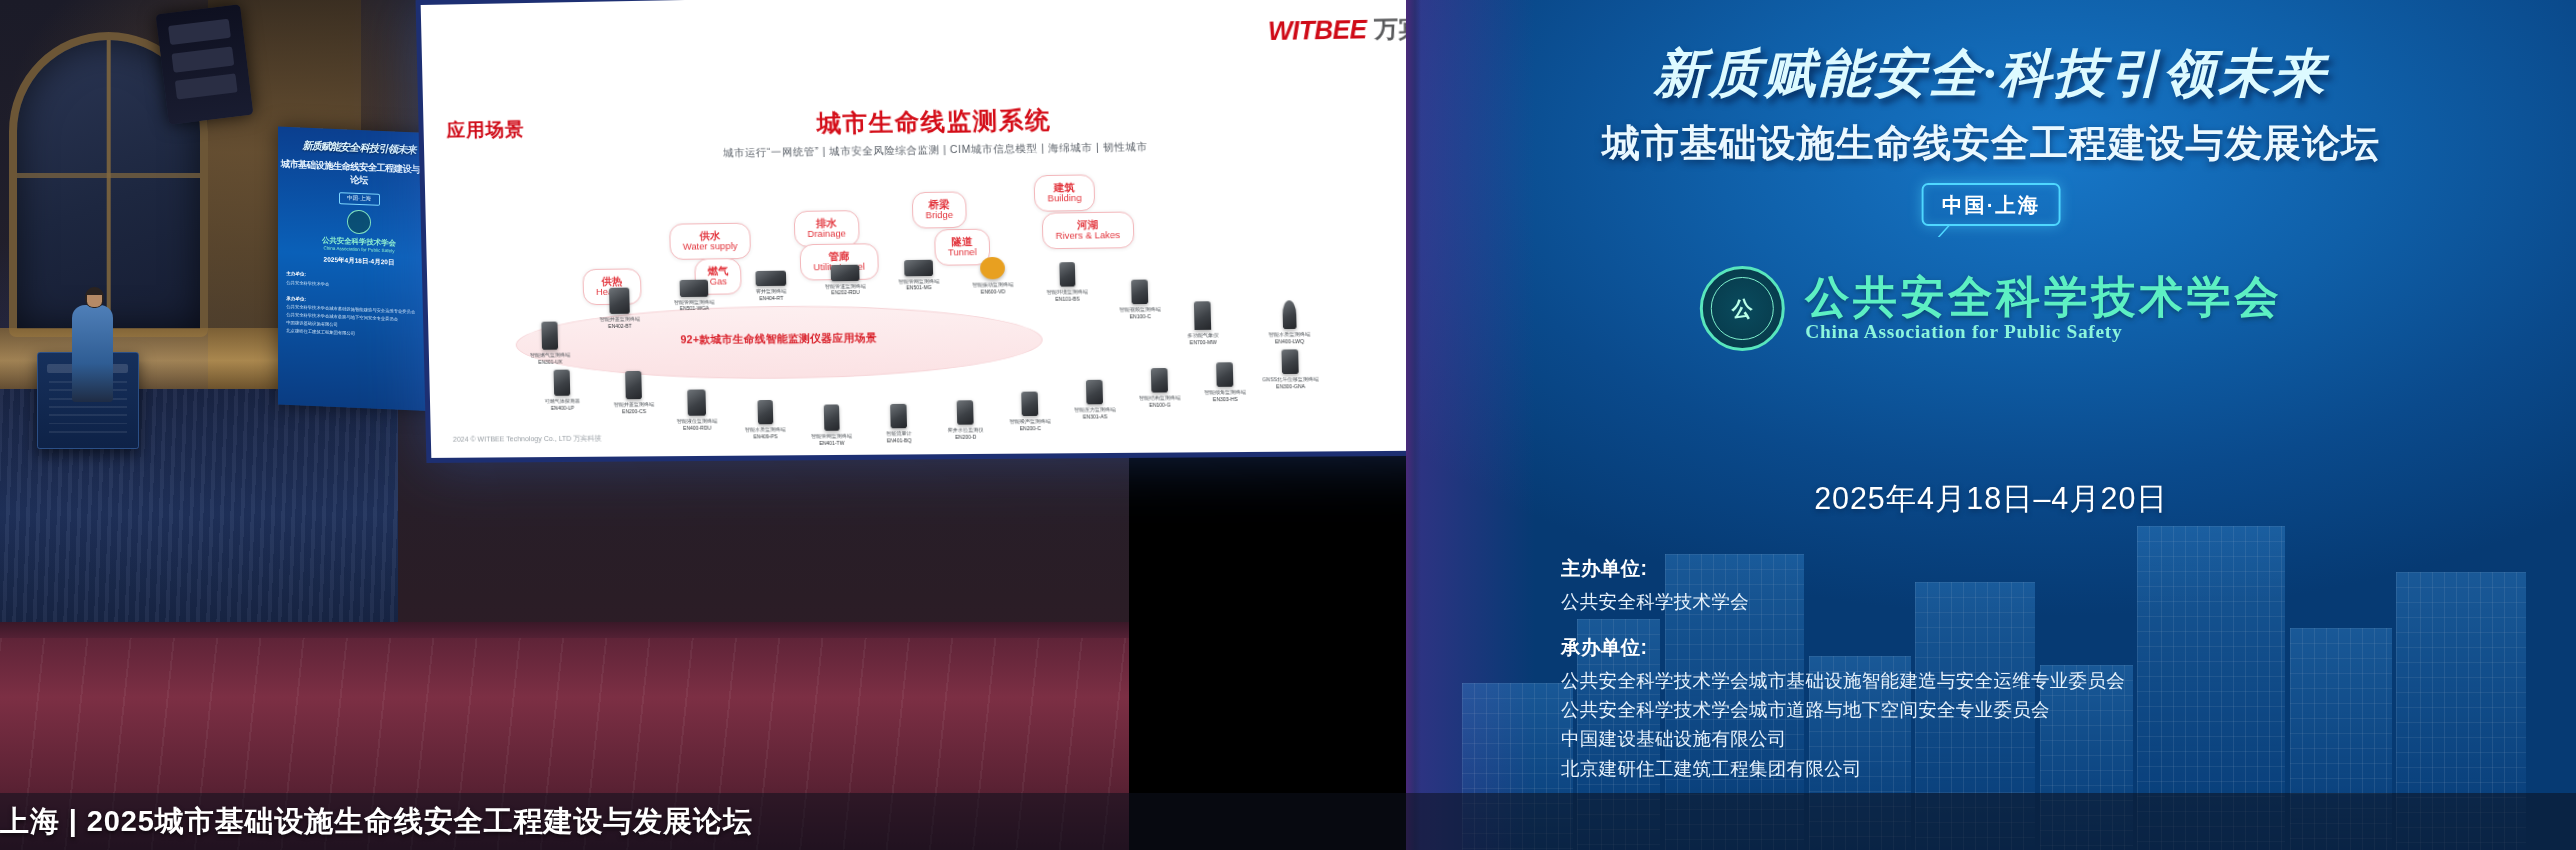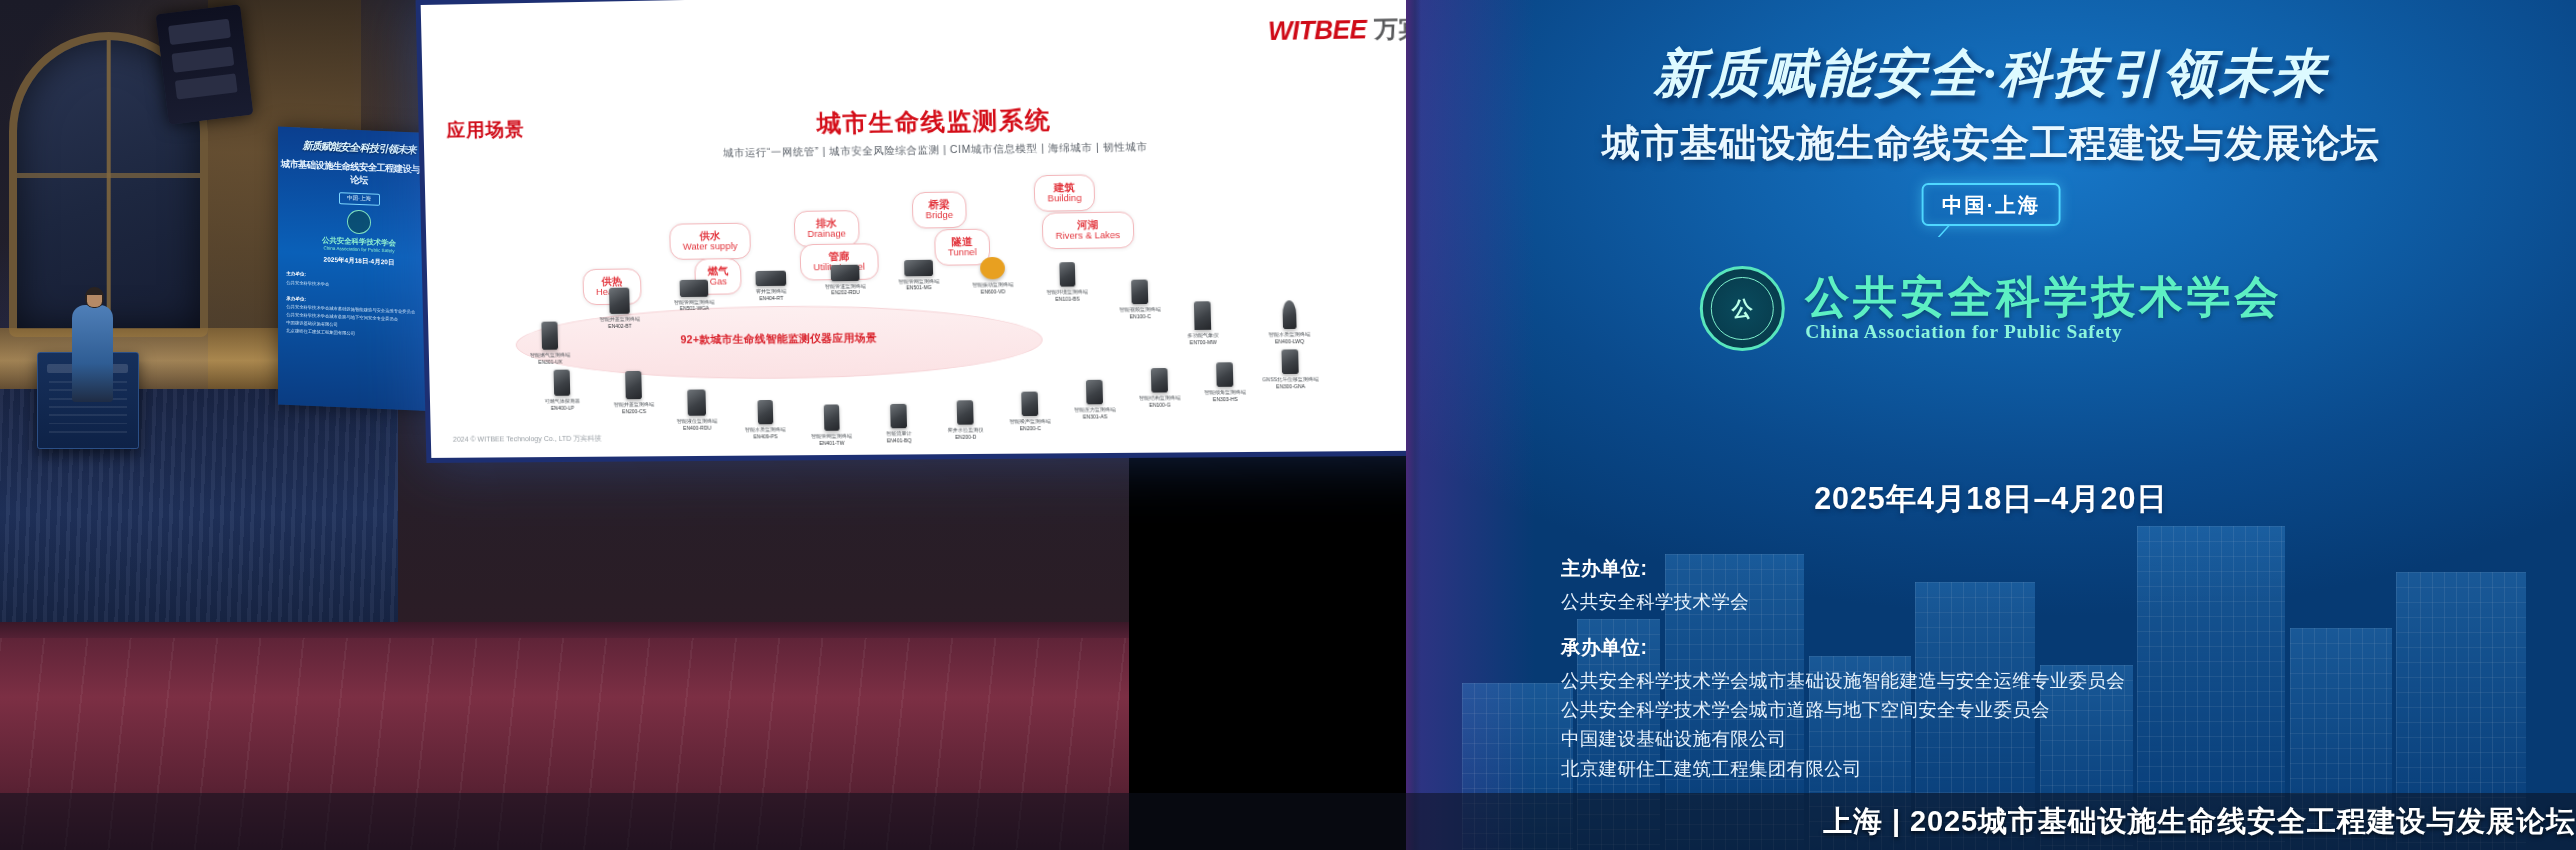--- a/index.html
+++ b/index.html
@@ -287,37 +287,37 @@
     line-height: 1.05;
     text-shadow: 0 1.9px 5.6px rgba(0,40,50,.5);
   }
   .assoc-en {
     color: #8bf5dc; font-size: 19.4px; font-weight: bold; letter-spacing: 0.7px;
     font-family: "Liberation Serif", "DejaVu Serif", serif;
   }
 
   .conf-date {
     position: absolute; left: 0; right: 0; top: 479px; text-align: center;
-    color: #ffffff; font-size: 30.5px; font-weight: bold; letter-spacing: 0.9px;
+    color: #ffffff; font-size: 30.5px; font-weight: normal; letter-spacing: 0.9px;
     text-shadow: 0 1.9px 5.6px rgba(0,25,60,.5);
   }
 
   .org-block {
     position: absolute; left: 155px; top: 555px; width: 944px;
     color: #e6f1fb;
   }
   .org-head { color: #ffffff; font-size: 19.4px; font-weight: bold; margin-bottom: 4.6px; letter-spacing: 0.5px; }
   .org-line { font-size: 18.5px; line-height: 1.58; letter-spacing: 0.3px; }
   .org-gap { height: 18.5px; }
 
   
   .caption-bar {
     position: absolute; left: 0; bottom: 0; width: 2576px; height: 57px;
     background: rgba(12,16,30,0.55);
-    display: flex; align-items: center; justify-content: flex-end;
+    display: flex; align-items: center; justify-content: flex-start;
   }
   .caption-text {
     color: #ffffff; font-size: 29px; font-weight: bold; letter-spacing: 0.9px;
     text-shadow: 0 1.9px 4.6px rgba(0,0,0,.7);
   }
 </style>
 </head>
 <body>
 
 <div id="stage">

